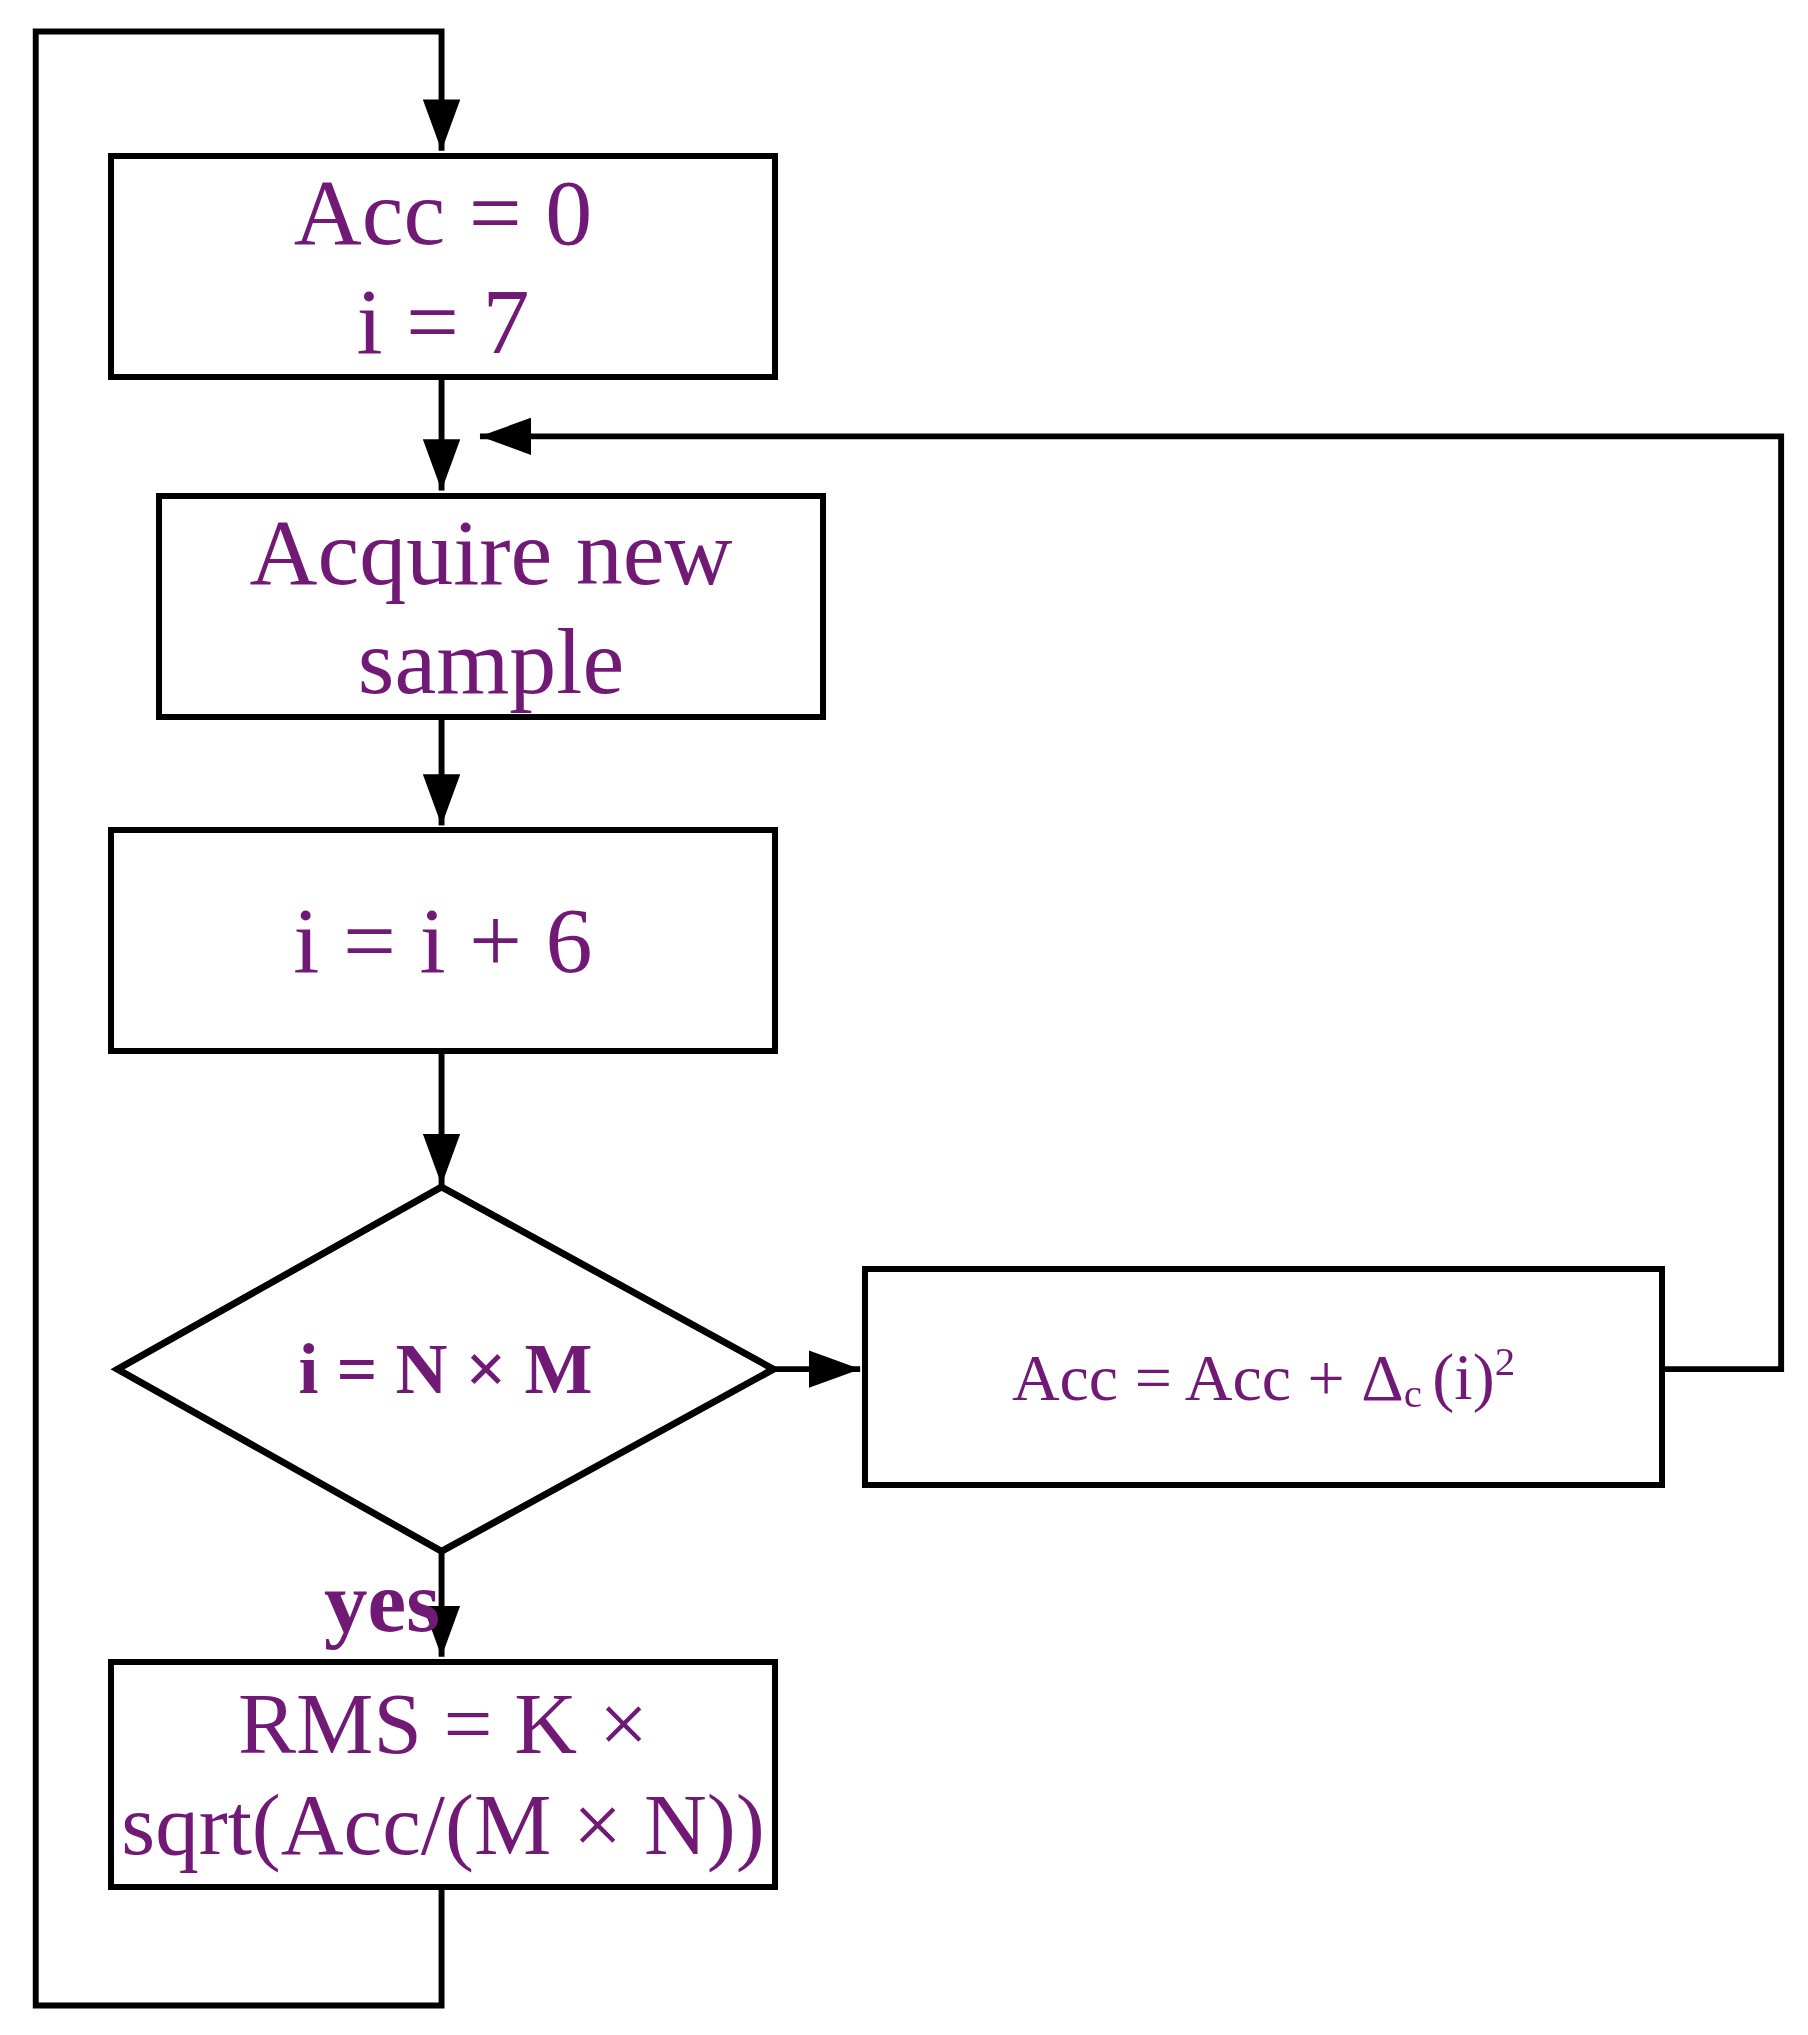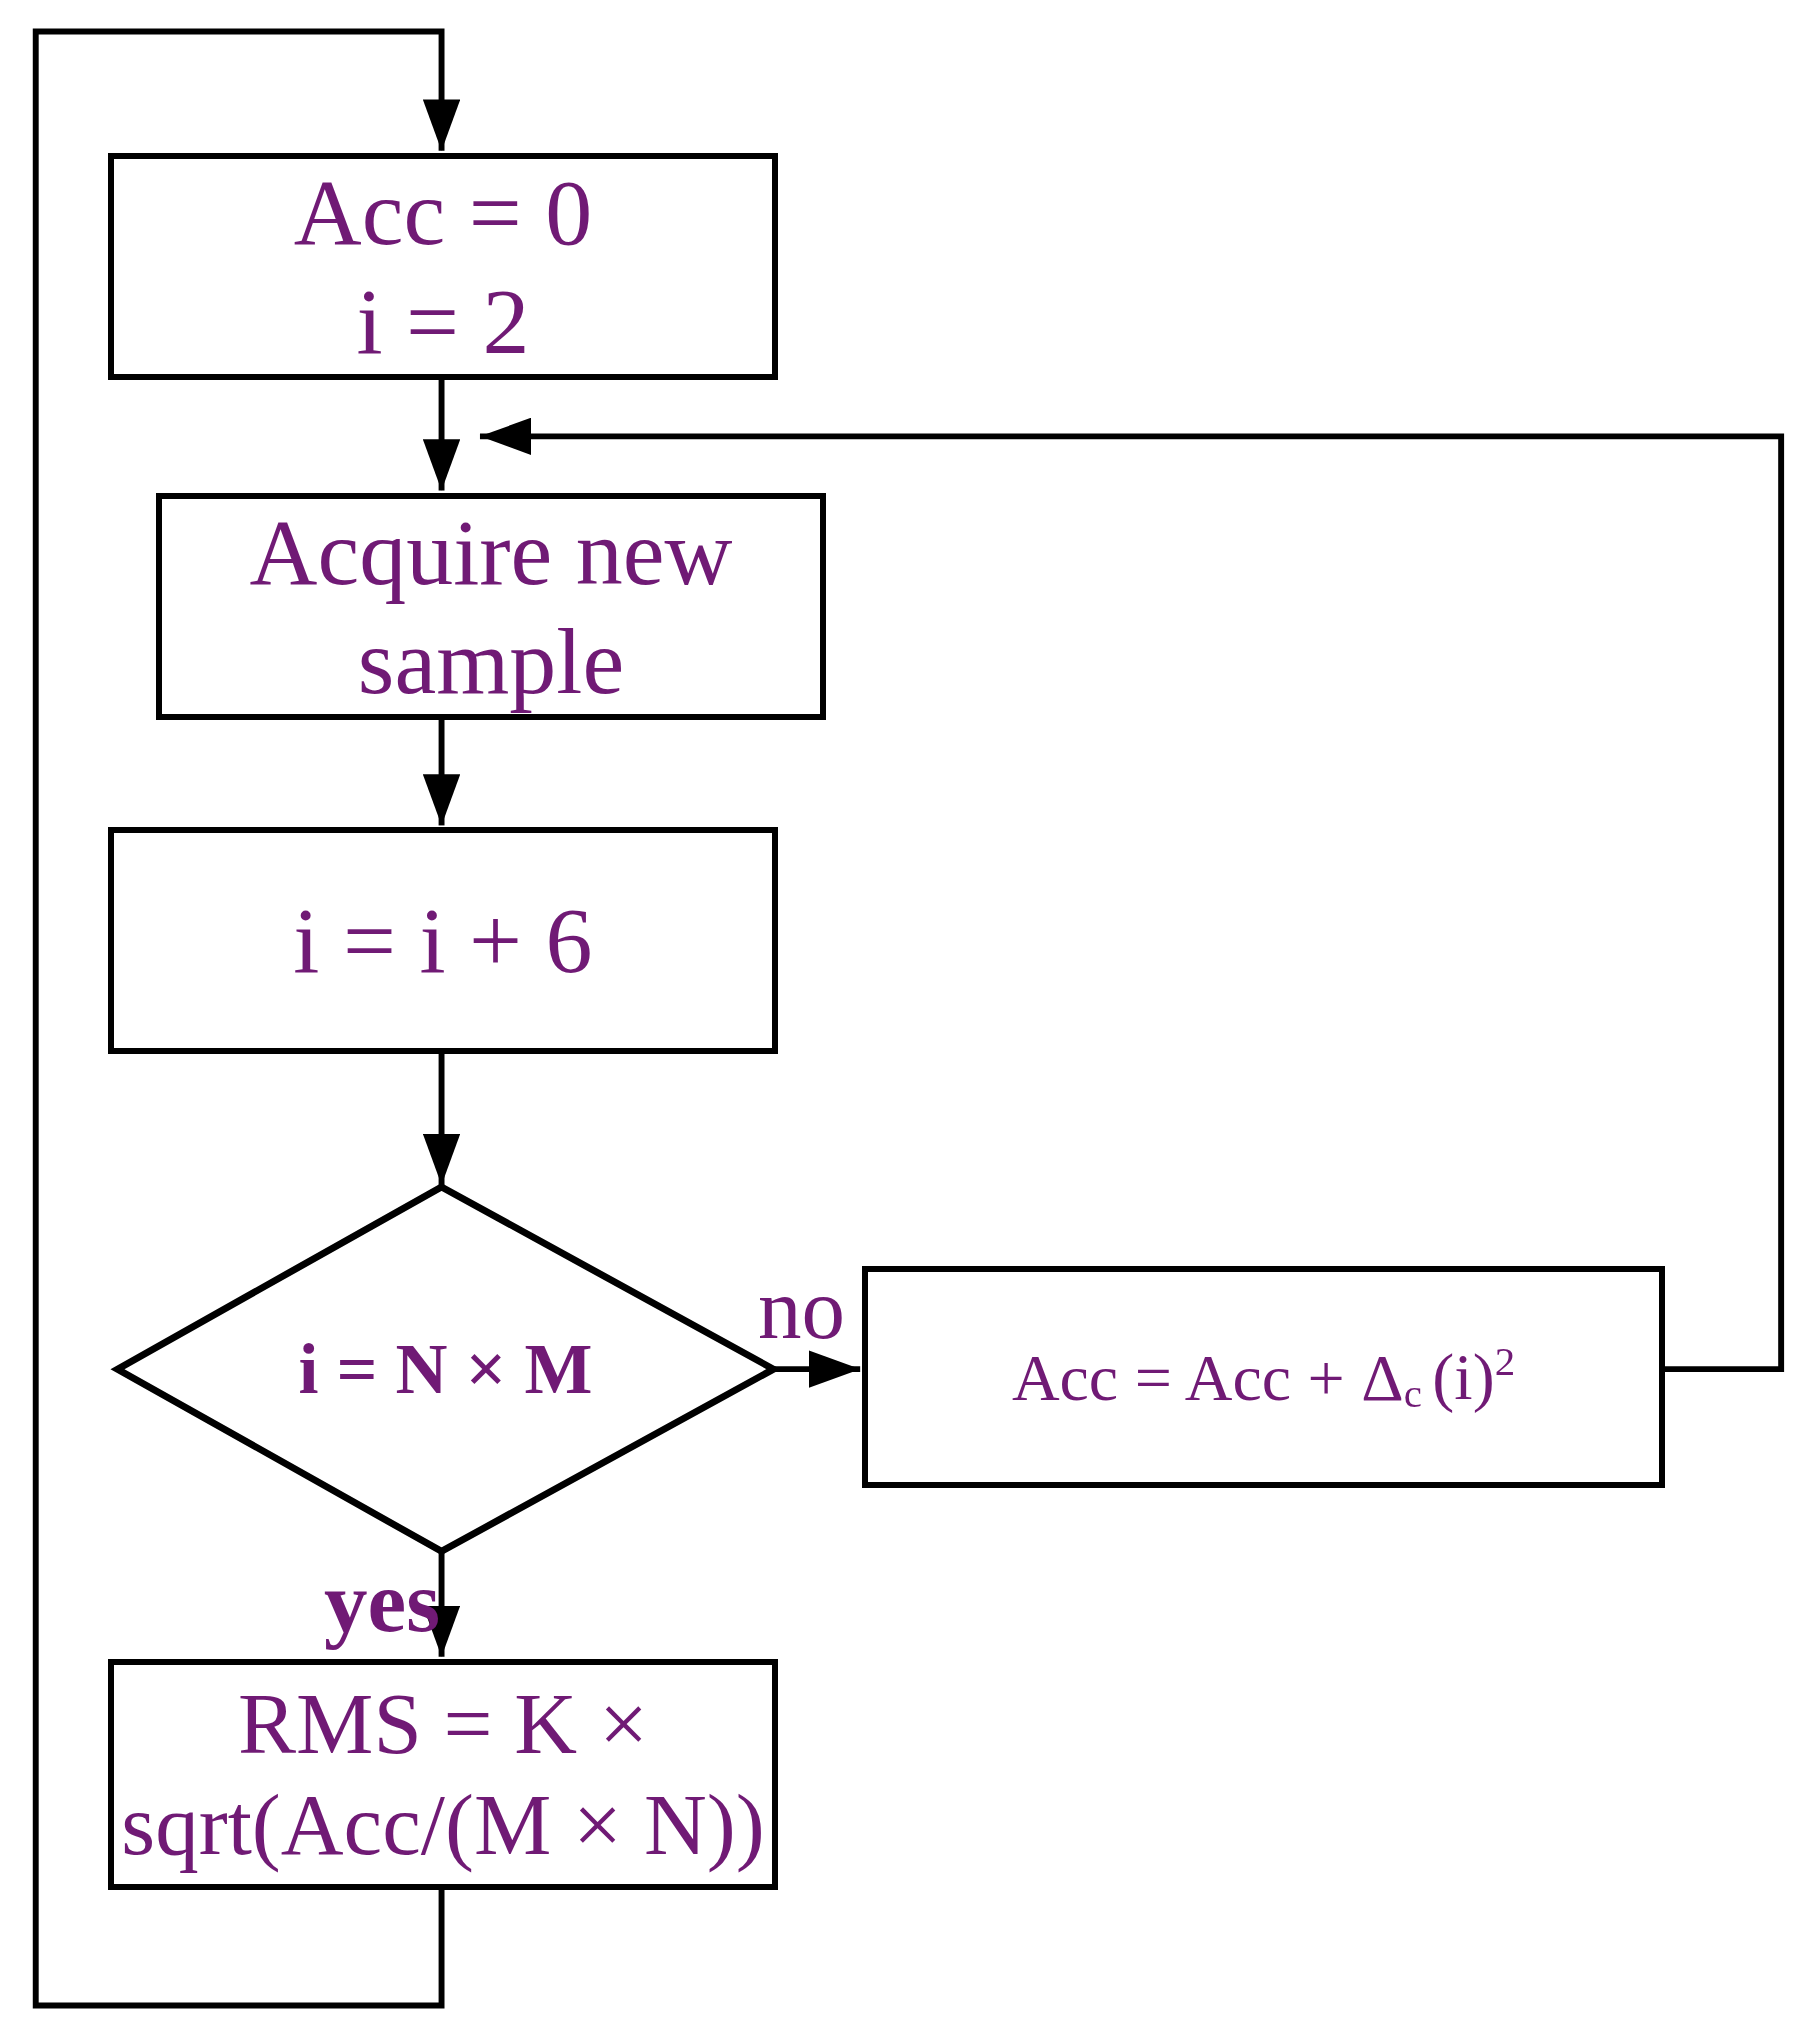--- a/index.html
+++ b/index.html
@@ -113,21 +113,21 @@
 
     <path class="edge" d="M448,1070 L448,1203" marker-end="url(#ah)"></path>
 
     <path class="edge" d="M785,1390 L873,1390" marker-end="url(#ah)"></path>
 
     <path class="edge" d="M448,1575 L448,1682" marker-end="url(#ah)"></path>
   </svg>
 
   <div class="node" id="node-init">
     <span>Acc = 0</span>
-    <span>i = 2</span>
+    <span>i = 7</span>
   </div>
 
   <div class="node" id="node-acquire">
     <span>Acquire new</span>
     <span>sample</span>
   </div>
 
   <div class="node" id="node-increment">
     <span>i = i + 6</span>
   </div>
@@ -138,17 +138,16 @@
     </span>
   </div>
 
   <div class="node" id="node-rms">
     <span>RMS = K ×</span>
     <span>sqrt(Acc/(M × N))</span>
   </div>
 
   <div id="decision-label">i = N × M</div>
 
-  <div class="edge-label" id="edge-label-no">no</div>
   <div class="edge-label" id="edge-label-yes">yes</div>
 
 </div>
 
 
 </body></html>

